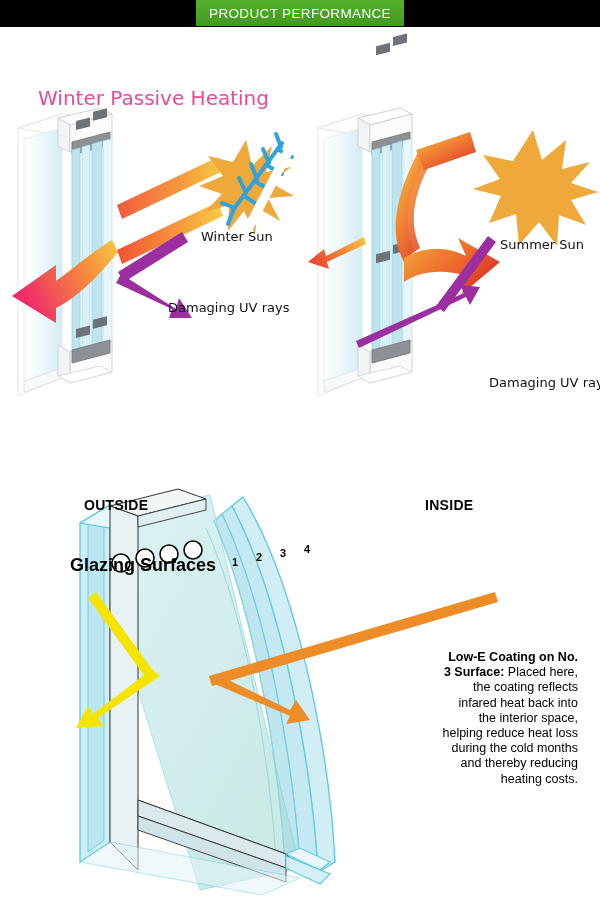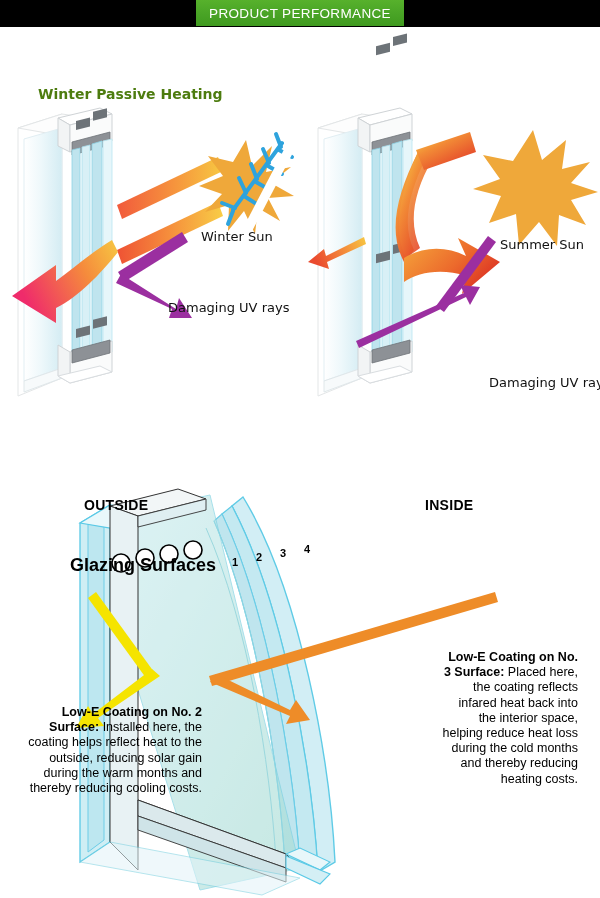--- a/index.html
+++ b/index.html
@@ -17,21 +17,21 @@
     background:linear-gradient(to bottom,#57b12c 0%,#4aa526 50%,#3f9a1f 100%);
     display:flex;align-items:center;justify-content:center;
   }
   .ribbon span{
     color:#ffffff;font-size:13.5px;font-weight:400;letter-spacing:.35px;
     font-family:"Liberation Sans", sans-serif;white-space:nowrap;
   }
 
   
   .ttl{
-    position:absolute;font-size:14px;font-weight:700;color:#4d7c0f;
+    position:absolute;font-size:20px;font-weight:400;color:#ec4899;
     font-family:"DejaVu Sans", sans-serif;white-space:nowrap;
   }
   .lbl{
     position:absolute;font-size:13px;color:#111;
     font-family:"DejaVu Sans", sans-serif;white-space:nowrap;
   }
   .bold-lbl{
     position:absolute;font-size:12.5px;font-weight:bold;color:#000;
     font-family:"Liberation Sans", sans-serif;white-space:nowrap;
   }
@@ -308,23 +308,19 @@
 
   <div class="bold-lbl" style="left:84px;top:497px;font-size:14px;letter-spacing:.3px;">OUTSIDE</div>
   <div class="bold-lbl" style="left:412px;top:497px;font-size:14px;letter-spacing:.3px;padding-left:13px;">INSIDE</div>
   <div class="bold-lbl" style="left:70px;top:555px;font-size:18px;">Glazing Surfaces</div>
 
   <div style="position:absolute;left:228px;top:556px;width:14px;text-align:center;font-size:11px;font-weight:bold;font-family:'Liberation Sans',sans-serif;">1</div>
   <div style="position:absolute;left:252px;top:551px;width:14px;text-align:center;font-size:11px;font-weight:bold;font-family:'Liberation Sans',sans-serif;">2</div>
   <div style="position:absolute;left:276px;top:547px;width:14px;text-align:center;font-size:11px;font-weight:bold;font-family:'Liberation Sans',sans-serif;">3</div>
   <div style="position:absolute;left:300px;top:543px;width:14px;text-align:center;font-size:11px;font-weight:bold;font-family:'Liberation Sans',sans-serif;">4</div>
 
-  <div class="caption" style="left:26px;top:705px;width:176px;">
-    <b>Low-E Coating on No. 2 Surface:</b>
-    <span>Installed here, the coating helps reflect heat to the outside, reducing solar gain during the warm months and thereby reducing cooling costs.</span>
-  </div>
 
   <div class="caption" style="left:440px;top:650px;width:138px;">
     <b>Low-E Coating on No. 3 Surface:</b>
     <span>Placed here, the coating reflects infared heat back into the interior space, helping reduce heat loss during the cold months and thereby reducing heating costs.</span>
   </div>
 
 </div>
 
 </body></html>

